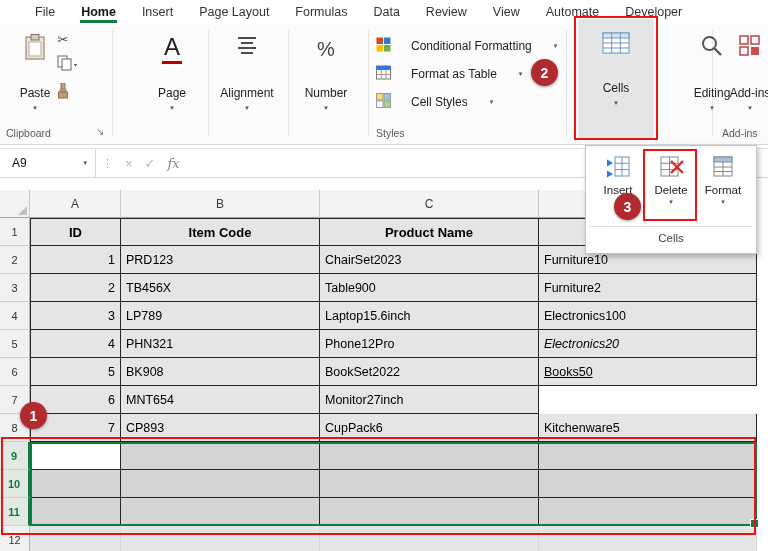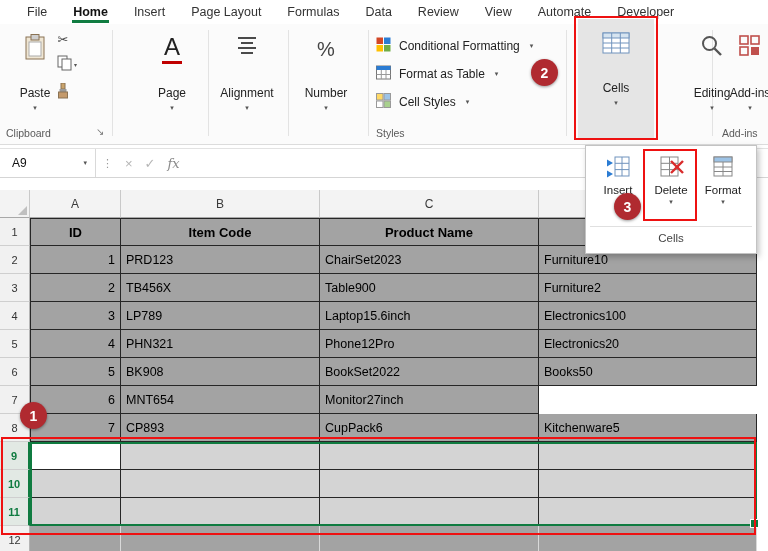--- a/index.html
+++ b/index.html
@@ -3,41 +3,41 @@
 <meta charset="utf-8">
 <style>
   * { margin:0; padding:0; box-sizing:border-box; }
   body { background:#888; }
   .app {
     position:relative; width:768px; height:551px; overflow:hidden;
     background:#fff; font-family:"Liberation Sans","DejaVu Sans",sans-serif;
     font-size:12px; color:#222;
   }
   
-  .tabrow { position:absolute; left:4px; top:0; right:0; height:24px;
+  .tabrow { position:absolute; left:12px; top:0; right:0; height:24px;
     background:#fff; display:flex; align-items:center; padding-left:10px; }
   .tab { position:relative; padding:4px 13px; font-size:12.5px; color:#333; cursor:default; white-space:nowrap; }
   .tab.active { font-weight:700; color:#111; }
   .tab.active::after { content:""; position:absolute; left:12px; right:12px; bottom:0; height:3px; background:#107C41; }
   
   .ribbon { position:absolute; left:0; top:24px; right:0; height:121px;
     background:#fbfbfb; border-bottom:1px solid #dcdcdc; }
   .gsep { position:absolute; top:6px; bottom:8px; width:1px; background:#e3e3e3; }
   .bigbtn { position:absolute; top:4px; height:100px; cursor:default; }
   .bb-icon { position:absolute; top:6px; left:0; right:0; display:flex; justify-content:center; }
   .bb-label { position:absolute; top:58px; left:0; right:0; text-align:center; font-size:12px; color:#222; white-space:nowrap; overflow:hidden; }
   .bb-chev { position:absolute; top:76px; left:0; right:0; text-align:center; font-size:7px; color:#555; }
   .smallbtn { position:absolute; display:flex; align-items:center; justify-content:center; height:20px; color:#444; }
   .grp-label { position:absolute; font-size:10.5px; color:#5a5a5a; text-align:left; white-space:nowrap; overflow:hidden; }
   .launcher { position:absolute; left:96px; top:102px; font-size:10px; color:#777; }
   .font-icon { display:flex; flex-direction:column; align-items:center; }
   .font-icon .letter { font-size:24px; line-height:26px; color:#222; }
   .font-icon .bar { width:20px; height:3px; background:#c00000; margin-top:1px; }
   .pct { font-size:20px; line-height:30px; color:#444; }
-  .styles-row { position:absolute; left:376px; height:20px; display:flex; align-items:center; gap:8px; cursor:default;justify-content:center; }
+  .styles-row { position:absolute; left:376px; height:20px; display:flex; align-items:center; gap:20px; cursor:default;justify-content:center; }
   .styles-row .txt { font-size:12px; color:#222; white-space:nowrap; }
   .styles-row .chev { font-size:7px; color:#555; margin-left:2px; }
   
   .cells-btn { position:absolute; left:578px; top:19px; width:76px; height:119px;
     background:#e5e5e5; z-index:4; }
   .cells-btn .bb-icon { top:12px; }
   .cells-btn .bb-label { top:62px; }
   .cells-btn .bb-chev { top:80px; }
   
   .fbar { position:absolute; left:0; top:148px; right:0; height:30px;
@@ -55,21 +55,21 @@
   .colrow { display:flex; height:28px; }
   .corner { position:relative; width:30px; background:#f3f3f3; border-right:1px solid #c9c9c9; border-bottom:1px solid #a8a8a8; }
   .corner::after { content:""; position:absolute; right:2px; bottom:2px;
     border-left:9px solid transparent; border-bottom:9px solid #c0c0c0; }
   .colh { height:28px; background:#f3f3f3; border-right:1px solid #c9c9c9; border-bottom:1px solid #a8a8a8;
     display:flex; align-items:center; justify-content:center; font-size:12px; color:#3a3a3a; }
   .grow { display:flex; height:28px; }
   .rowh { width:30px; background:#f1f1f1; border-right:1px solid #b5b5b5; border-bottom:1px solid #cfcfcf;
     display:flex; align-items:center; justify-content:center; font-size:11px; color:#333; }
   .selh { background:#e2e9e4; color:#0f7b40; font-weight:700; border-right:2px solid #0f7b40; }
-  .cell { border-right:1px solid #262626; border-bottom:1px solid #262626; background:#a3a3a3;
+  .cell { border-right:1px solid #262626; border-bottom:1px solid #262626; background:#e5e5e5;
     display:flex; align-items:center; padding:0 5px; font-size:12.5px; color:#000;
     white-space:nowrap; overflow:hidden; }
   .chead { justify-content:center; font-weight:700; font-size:13px; }
   .cnum { justify-content:flex-end; }
   .csel { background:#d4d4d4; }
   .cactive { background:#fff; }
   .cleft { border-left:1px solid #262626; }
   .rtop { border-top:1px solid #262626; }
   .faint { border-color:#d9d9d9; }
   
@@ -320,28 +320,28 @@
           <div class="cell cnum cleft" style="width: 91px;">3</div>
           <div class="cell" style="width: 199px;">LP789</div>
           <div class="cell" style="width: 219px;">Laptop15.6inch</div>
           <div class="cell" style="width: 218px;">Electronics100</div>
         </div>
         <div class="grow">
           <div class="rowh">5</div>
           <div class="cell cnum cleft" style="width: 91px;">4</div>
           <div class="cell" style="width: 199px;">PHN321</div>
           <div class="cell" style="width: 219px;">Phone12Pro</div>
-          <div class="cell" style="width: 218px;">Electronics20</div>
+          <div class="cell" style="width: 218px; font-style: italic;">Electronics20</div>
         </div>
         <div class="grow">
           <div class="rowh">6</div>
           <div class="cell cnum cleft" style="width: 91px;">5</div>
           <div class="cell" style="width: 199px;">BK908</div>
           <div class="cell" style="width: 219px;">BookSet2022</div>
-          <div class="cell" style="width: 218px;">Books50</div>
+          <div class="cell" style="width: 218px; text-decoration: underline;">Books50</div>
         </div>
         <div class="grow">
           <div class="rowh">7</div>
           <div class="cell cnum cleft" style="width: 91px;">6</div>
           <div class="cell" style="width: 199px;">MNT654</div>
           <div class="cell" style="width: 219px;">Monitor27inch</div>
         </div>
         <div class="grow">
           <div class="rowh">8</div>
           <div class="cell cnum cleft" style="width: 91px;">7</div>

